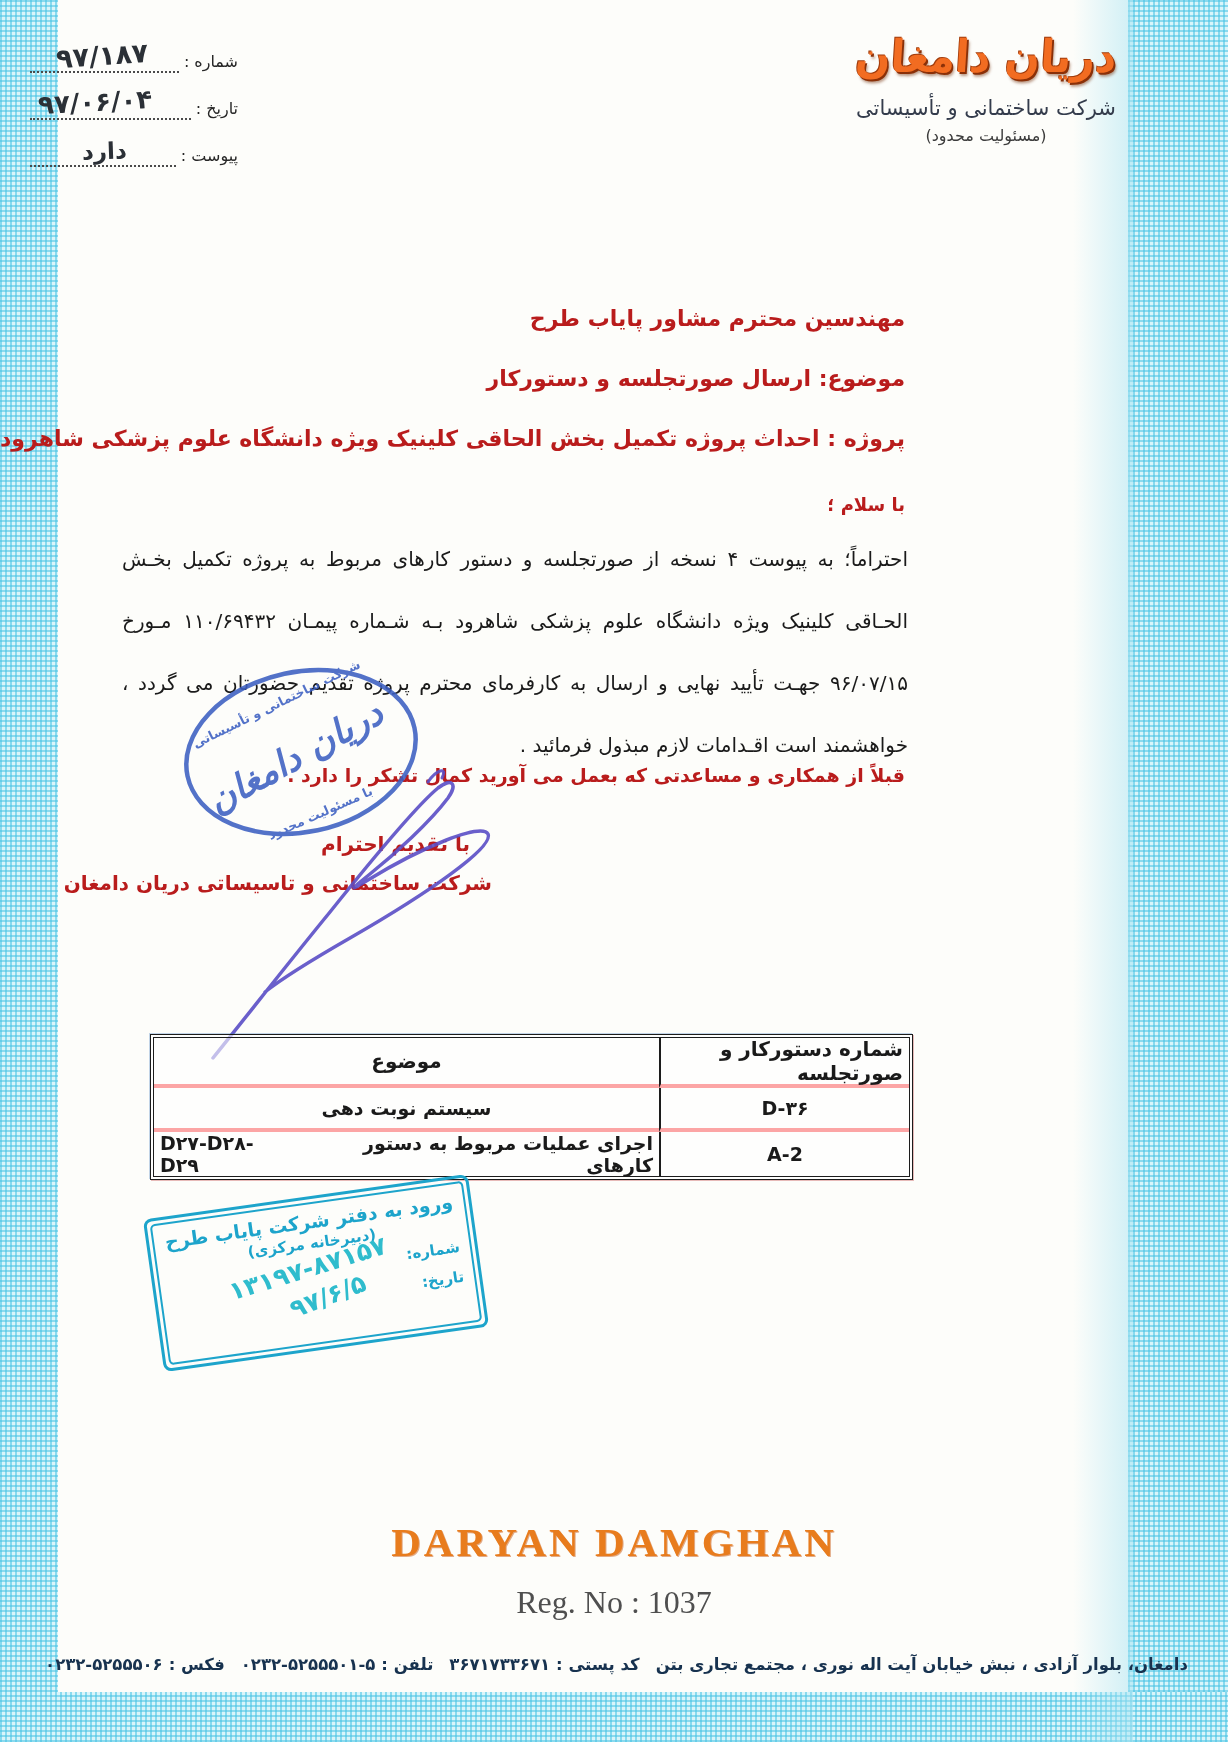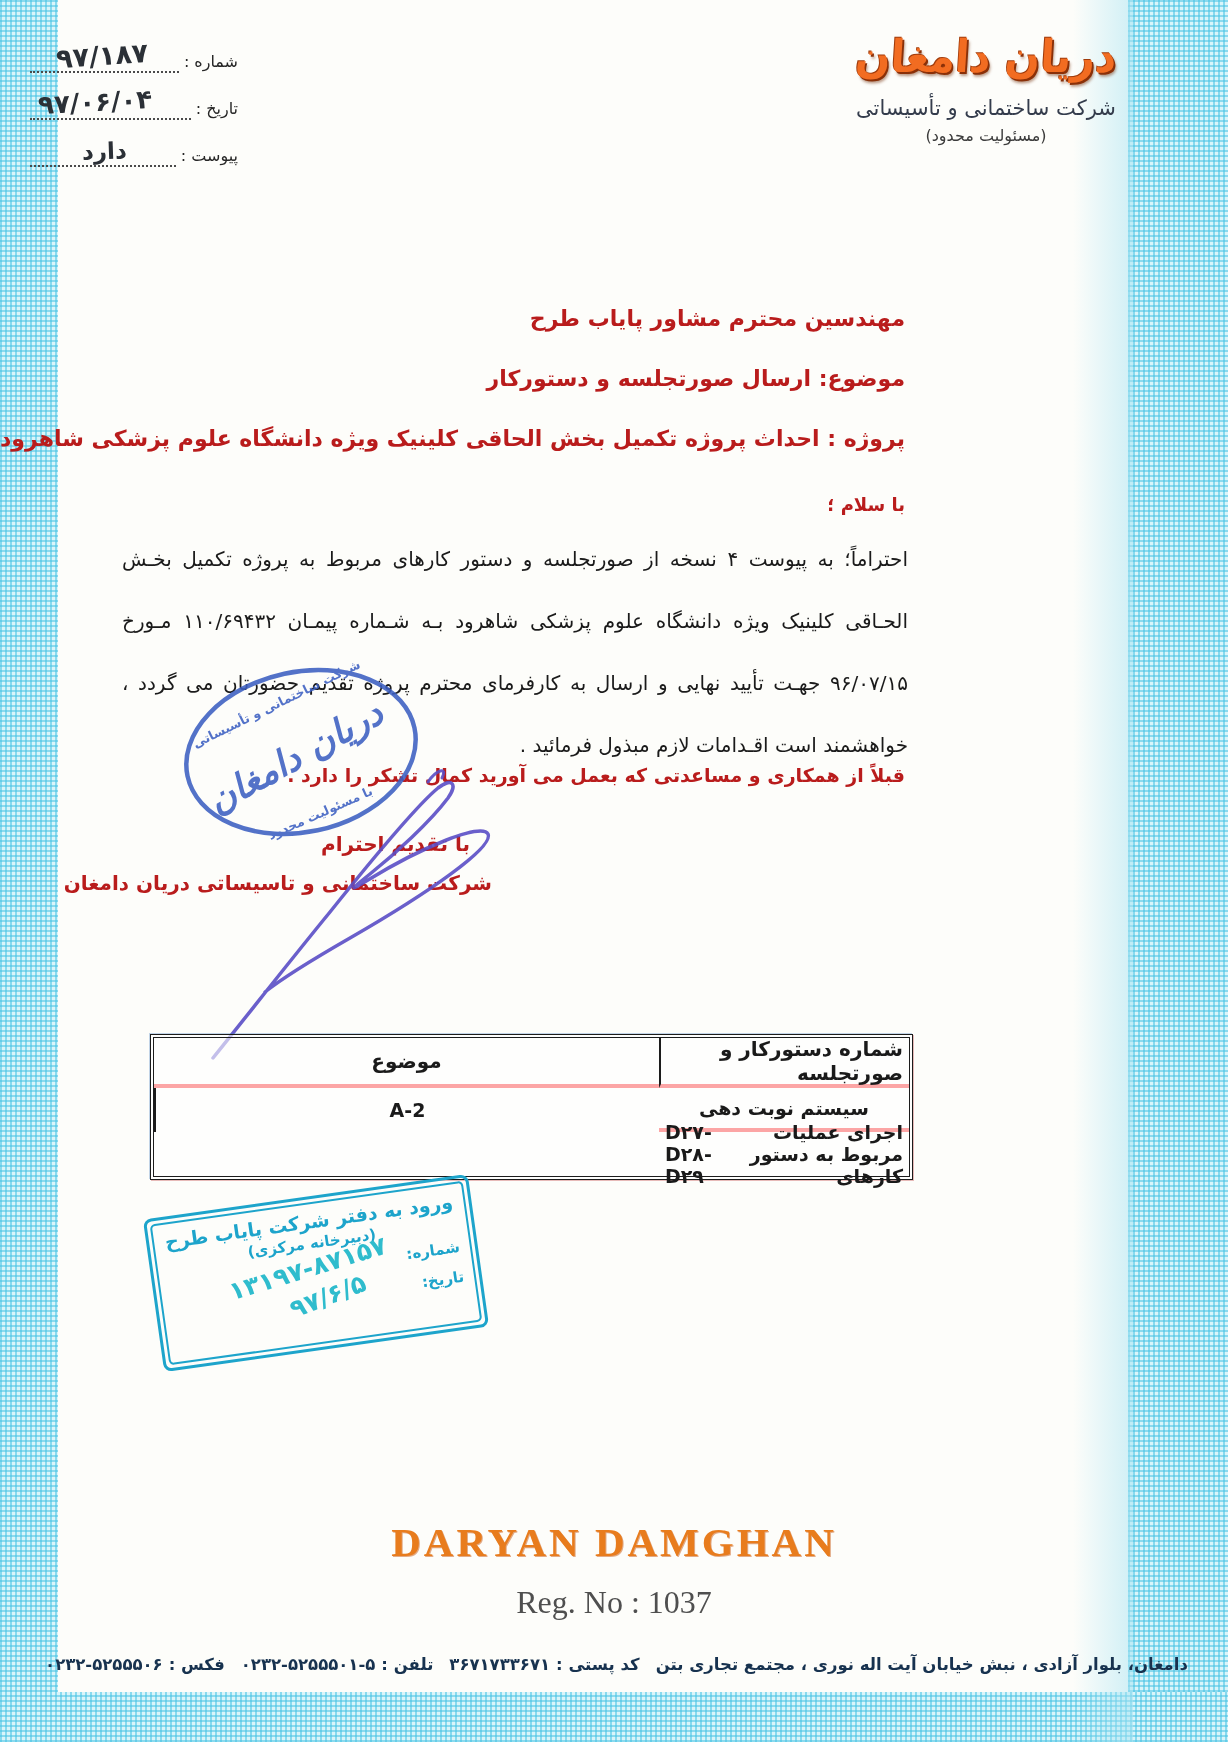--- a/index.html
+++ b/index.html
@@ -155,20 +155,21 @@
     <path d="M23,316 C60,270 95,225 140,170 C180,120 225,65 248,46 C262,35 268,42 258,56
              C240,80 205,112 180,132 C160,148 158,150 178,138 C230,106 292,80 298,92
              C304,105 240,150 160,196 C120,219 90,238 75,250" fill="none" stroke="#5b4ec6" stroke-width="3.5" stroke-linecap="round"></path>
     <path d="M238,40 C246,28 258,24 252,36" fill="none" stroke="#5b4ec6" stroke-width="3" stroke-linecap="round"></path>
   </svg>
 
   <div class="mtable">
     <div class="cell hdr codecol rb">شماره دستورکار و صورتجلسه</div>
     <div class="cell hdr rb">موضوع</div>
 
+    <div class="cell body codecol rb ltr">D-۳۶</div>
     <div class="cell body rb">سیستم نوبت دهی</div>
 
     <div class="cell body codecol ltr">A-2</div>
     <div class="cell body">
       <span>اجرای عملیات مربوط به دستور کارهای</span>
       <span class="ltr">D۲۷-D۲۸-D۲۹</span>
     </div>
   </div>
 
   <div class="entry-stamp">

